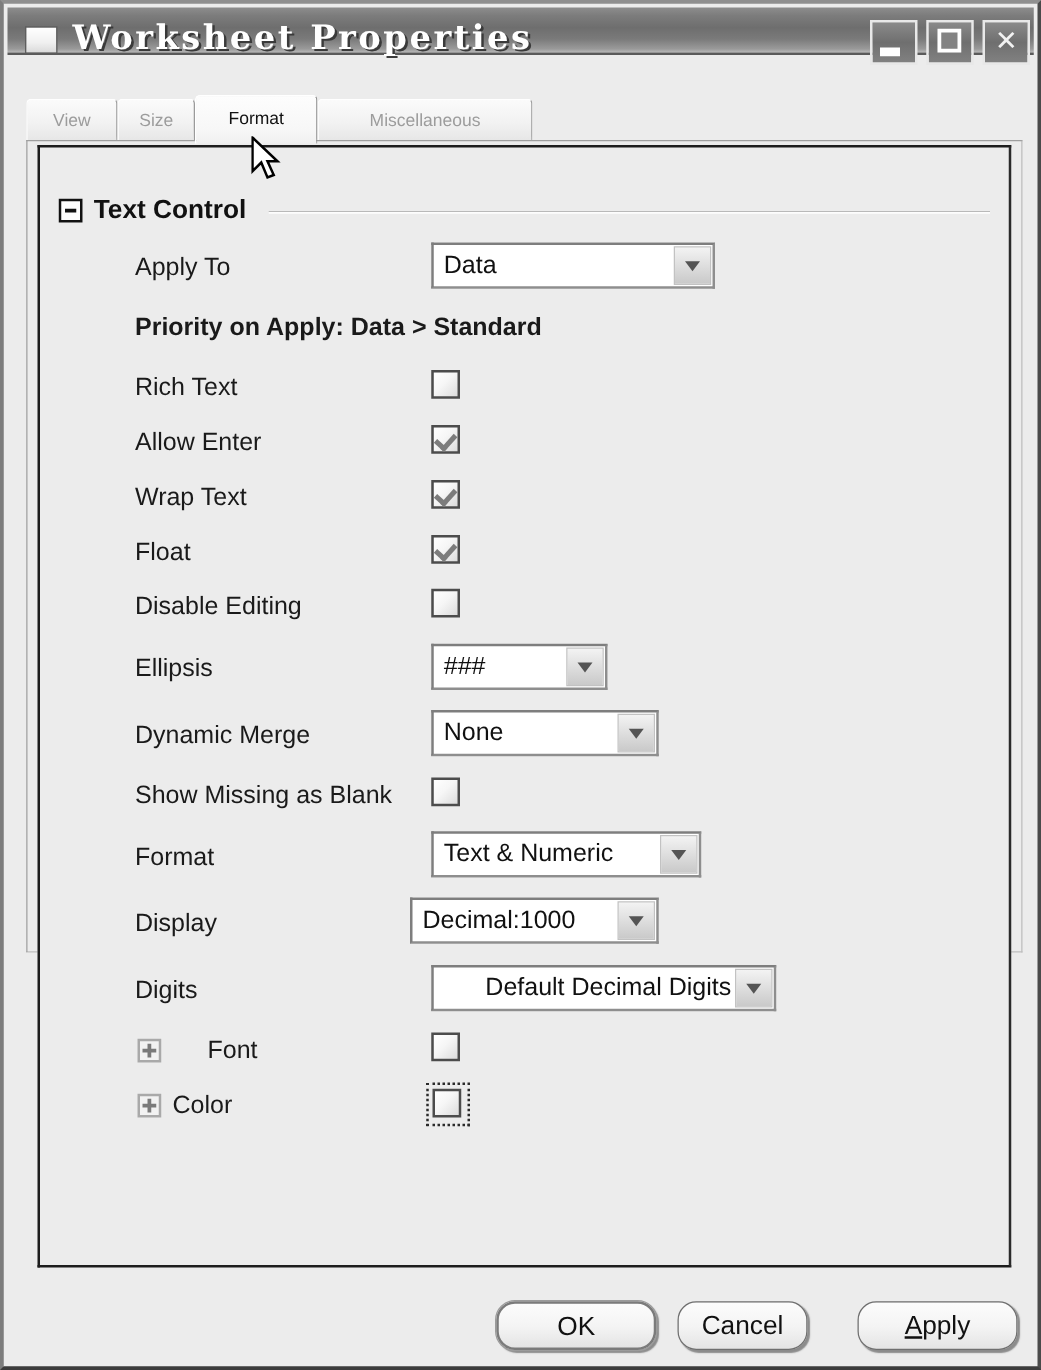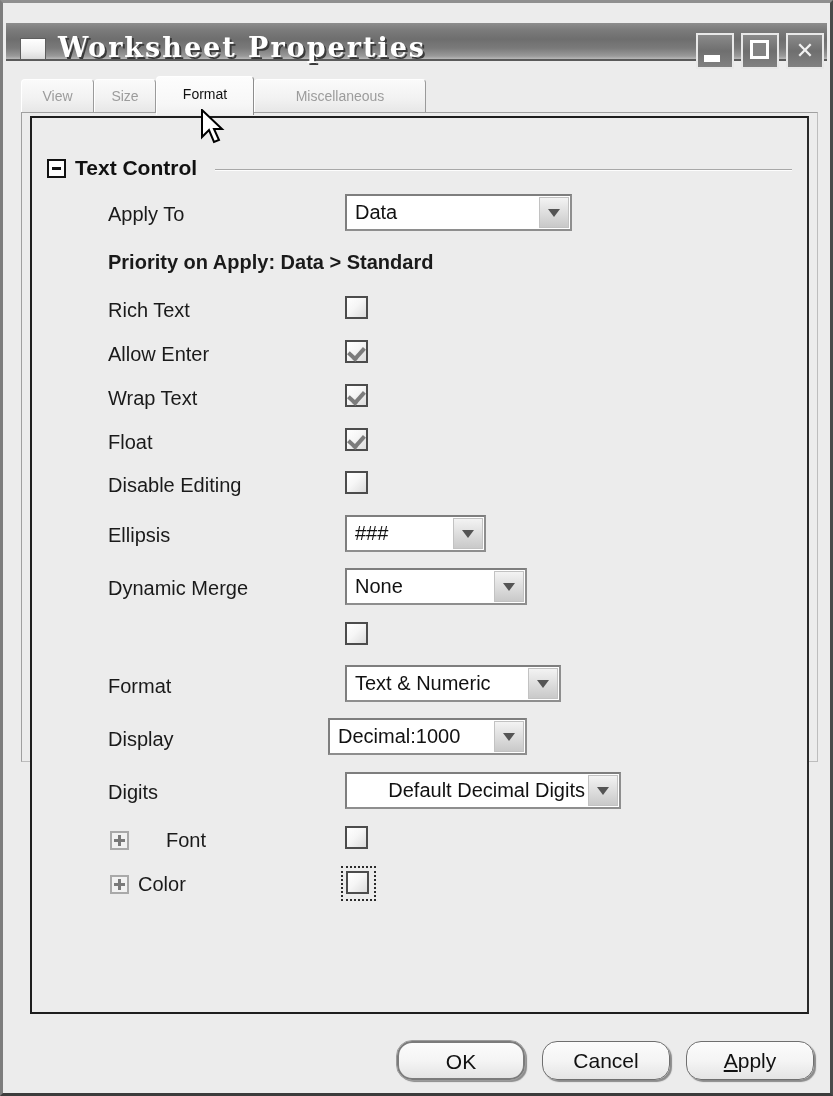--- a/index.html
+++ b/index.html
@@ -19,21 +19,21 @@
     background: #ececec;
     border-top: 3px solid #8f8f8f;
     border-left: 3px solid #7d7d7d;
     border-right: 3px solid #4a4a4a;
     border-bottom: 3px solid #3c3c3c;
   }
 
   
   #titlebar {
     position: absolute;
-    left: 3px; top: 20px;
+    left: 3px; top: 3px;
     width: 821px; height: 38px;
     background: linear-gradient(to bottom,
         #8d8d8d 0%, #7c7c7c 18%, #6e6e6e 45%,
         #7a7a7a 70%, #9a9a9a 92%, #b9b9b9 100%);
     border-bottom: 2px solid #5a5a5a;
     box-sizing: border-box;
   }
   #title-icon {
     position: absolute;
     left: 14px; top: 15px;
@@ -279,21 +279,21 @@
     border: 1px solid #6f6f6f;
     border-radius: 15px;
     box-shadow: 2px 2px 1px rgba(60,60,60,0.55);
     font-size: 21px;
     line-height: 37px;
     text-align: center;
     color: #111111;
     white-space: nowrap;
   }
   #btn-ok    { left: 394px; width: 128px; }
-  #btn-cancel{ left: 539px; width: 128px; }
+  #btn-cancel{ left: 539px; width: 104px; }
   #btn-apply { left: 683px; width: 128px; }
   #btn-ok {
     border: 2px solid #7b7b7b;
     outline: 1px solid #9b9b9b;
   }
   .accel { text-decoration: underline; }
 
   
   #cursor {
     position: absolute;
@@ -369,20 +369,21 @@
         <div class="val">###</div>
         <div class="arrowbtn"></div>
       </div>
 
       <div class="row-label" style="left:76px; top:459px;">Dynamic Merge</div>
       <div class="combo" style="left:313px; top:450px; width:182px;">
         <div class="val">None</div>
         <div class="arrowbtn"></div>
       </div>
 
+      <div class="row-label" style="left:76px; top:507px;">Show Missing as Blank</div>
       <div class="cbox" style="left:313px; top:504px;"></div>
 
       <div class="row-label" style="left:76px; top:557px;">Format</div>
       <div class="combo" style="left:313px; top:547px; width:216px;">
         <div class="val">Text &amp; Numeric</div>
         <div class="arrowbtn"></div>
       </div>
 
       <div class="row-label" style="left:76px; top:610px;">Display</div>
       <div class="combo" style="left:296px; top:600px; width:199px;">

